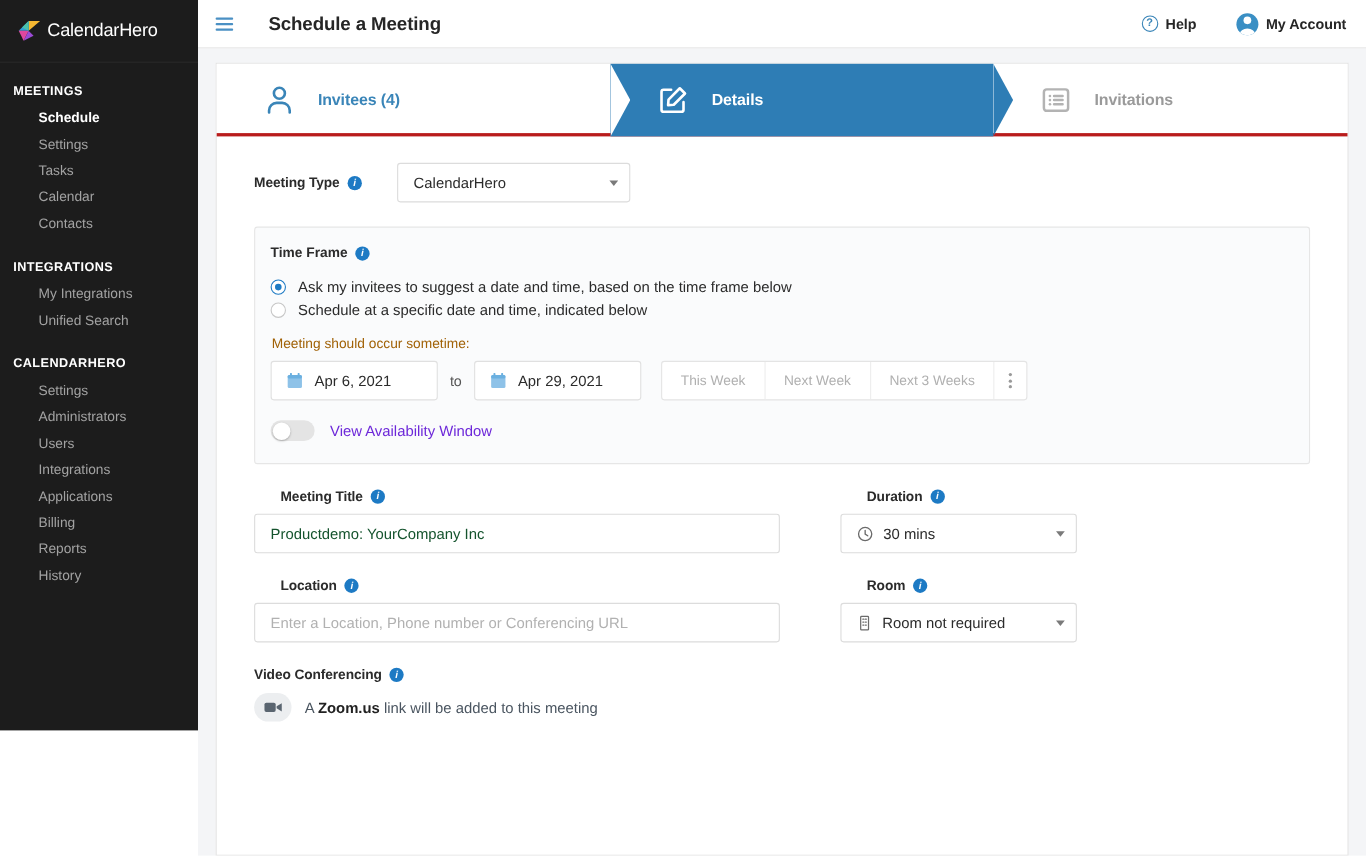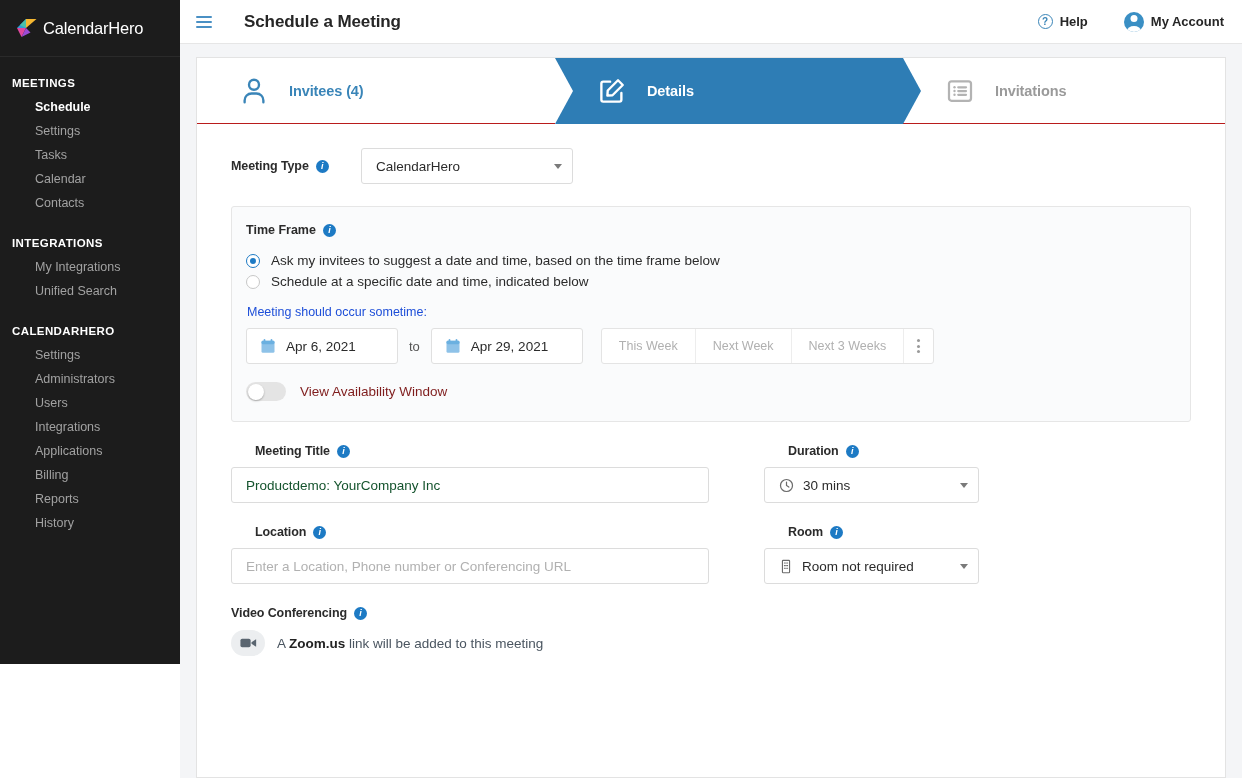--- a/index.html
+++ b/index.html
@@ -109,21 +109,21 @@
     background: #ffffff;
     border: 1px solid #e3e3e3;
     height: 100%;
     display: flex; flex-direction: column;
   }
 
   
   .tabs {
     height: 66px; min-height: 66px;
     display: flex; position: relative;
-    border-bottom: 1px solid #b91c1c;
+    border-bottom: 3px solid #b91c1c;
     background: #ffffff;
   }
   .tab {
     display: flex; align-items: center;
     position: relative; cursor: pointer;
     padding-left: 42px;
     height: 66px;
   }
   .tab-1 { width: 358px; }
   .tab-2 { width: 348px; background: #2e7db5; }
@@ -209,21 +209,21 @@
     width: 14px; height: 14px; border-radius: 50%;
     border: 1px solid #c7c7c7; background: #ffffff;
     flex: none; position: relative;
   }
   .radio.on { border-color: #1d7ac4; }
   .radio.on::after {
     content: ""; position: absolute; left: 3px; top: 3px;
     width: 6px; height: 6px; border-radius: 50%; background: #1d7ac4;
   }
   .occur-label {
-    font-size: 12.5px; color: #1d4ed8; margin: 16px 0 9px 1px;
+    font-size: 12.5px; color: #a16207; margin: 16px 0 9px 1px;
   }
   .date-row { display: flex; align-items: center; }
   .date-box {
     width: 152px; height: 36px;
     border: 1px solid #e0e0e0; border-radius: 3px; background: #ffffff;
     display: flex; align-items: center; padding-left: 14px; gap: 11px;
     font-size: 13.5px; color: #2b2b2b; cursor: pointer;
   }
   .to-word { font-size: 13px; color: #555; margin: 0 11px; }
   .btn-group {
@@ -243,21 +243,21 @@
   .toggle-row { display: flex; align-items: center; gap: 14px; margin-top: 18px; }
   .toggle {
     width: 40px; height: 19px; border-radius: 10px; background: #e4e4e4;
     position: relative; cursor: pointer; flex: none;
   }
   .toggle::after {
     content: ""; position: absolute; left: 1.5px; top: 1.5px;
     width: 16px; height: 16px; border-radius: 50%;
     background: #ffffff; box-shadow: 0 1px 2px rgba(0,0,0,.28);
   }
-  .toggle-label { font-size: 13.5px; color: #7f1d1d; }
+  .toggle-label { font-size: 13.5px; color: #6d28d9; }
 
   
   .grid-2 { display: flex; margin-top: 22px; }
   .col-left { width: 478px; }
   .col-right { width: 215px; margin-left: 55px; }
   .lbl-mb { margin-bottom: 9px; padding-left: 24px; }
   .w-full { width: 100%; }
 
   .vc-row { display: flex; align-items: center; gap: 12px; margin-top: 10px; }
   .vc-badge {

